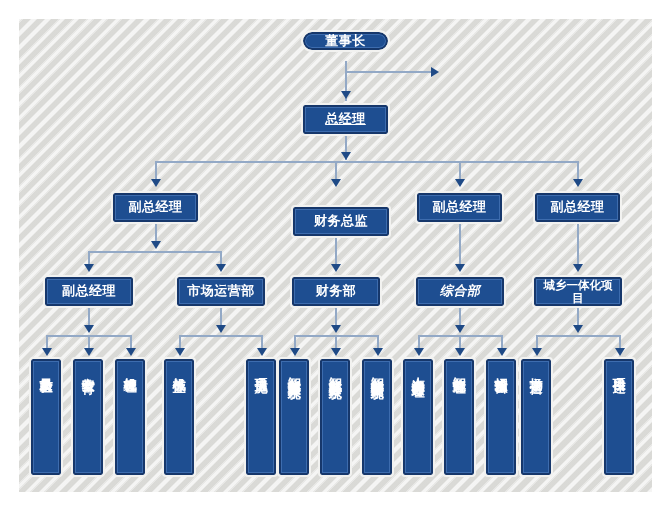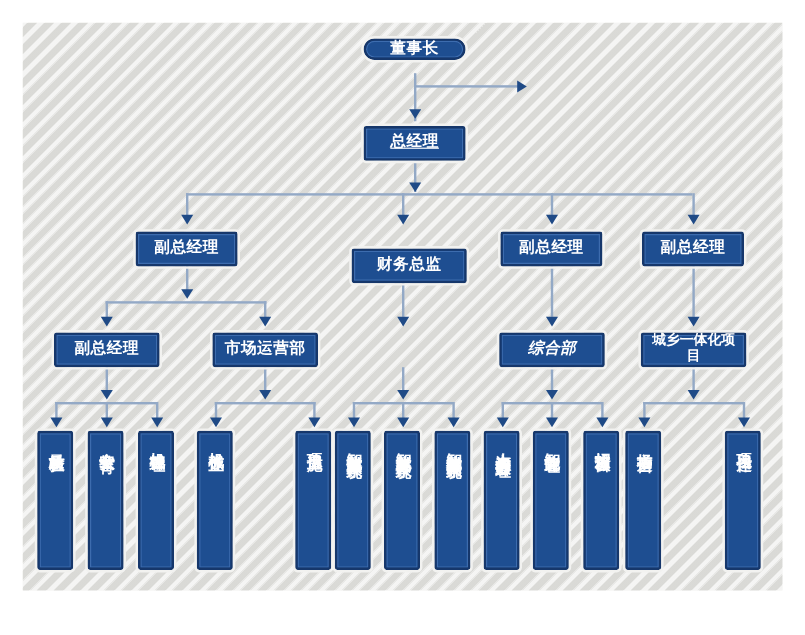--- a/index.html
+++ b/index.html
@@ -221,24 +221,27 @@
     <div class="node horiz" style="left:516px; top:174px; width:85px; height:29px;">
       <span class="label">副总经理</span>
     </div>
 
     <div class="node horiz" style="left:26px; top:258px; width:88px; height:29px;">
       <span class="label">副总经理</span>
     </div>
     <div class="node horiz" style="left:158px; top:258px; width:88px; height:29px;">
       <span class="label">市场运营部</span>
     </div>
+    <div class="node horiz" style="left:273px; top:258px; width:88px; height:29px;">
+      <span class="label">财务部</span>
+    </div>
     <div class="node horiz" style="left:397px; top:258px; width:88px; height:29px;font-style:italic;">
       <span class="label">综合部</span>
     </div>
-    <div class="node horiz small" style="left:515px; top:258px; width:88px; height:29px;font-family:Liberation Mono, monospace;">
+    <div class="node horiz small" style="left:515px; top:258px; width:88px; height:29px;">
       <span class="label">城乡一体化项目</span>
     </div>
 
     <div class="node vert" style="left:12px; top:340px; width:30px; height:116px;">
       <span class="label">质量检验</span>
     </div>
     <div class="node vert" style="left:54px; top:340px; width:30px; height:116px;">
       <span class="label">安全教育</span>
     </div>
     <div class="node vert" style="left:96px; top:340px; width:30px; height:116px;">

